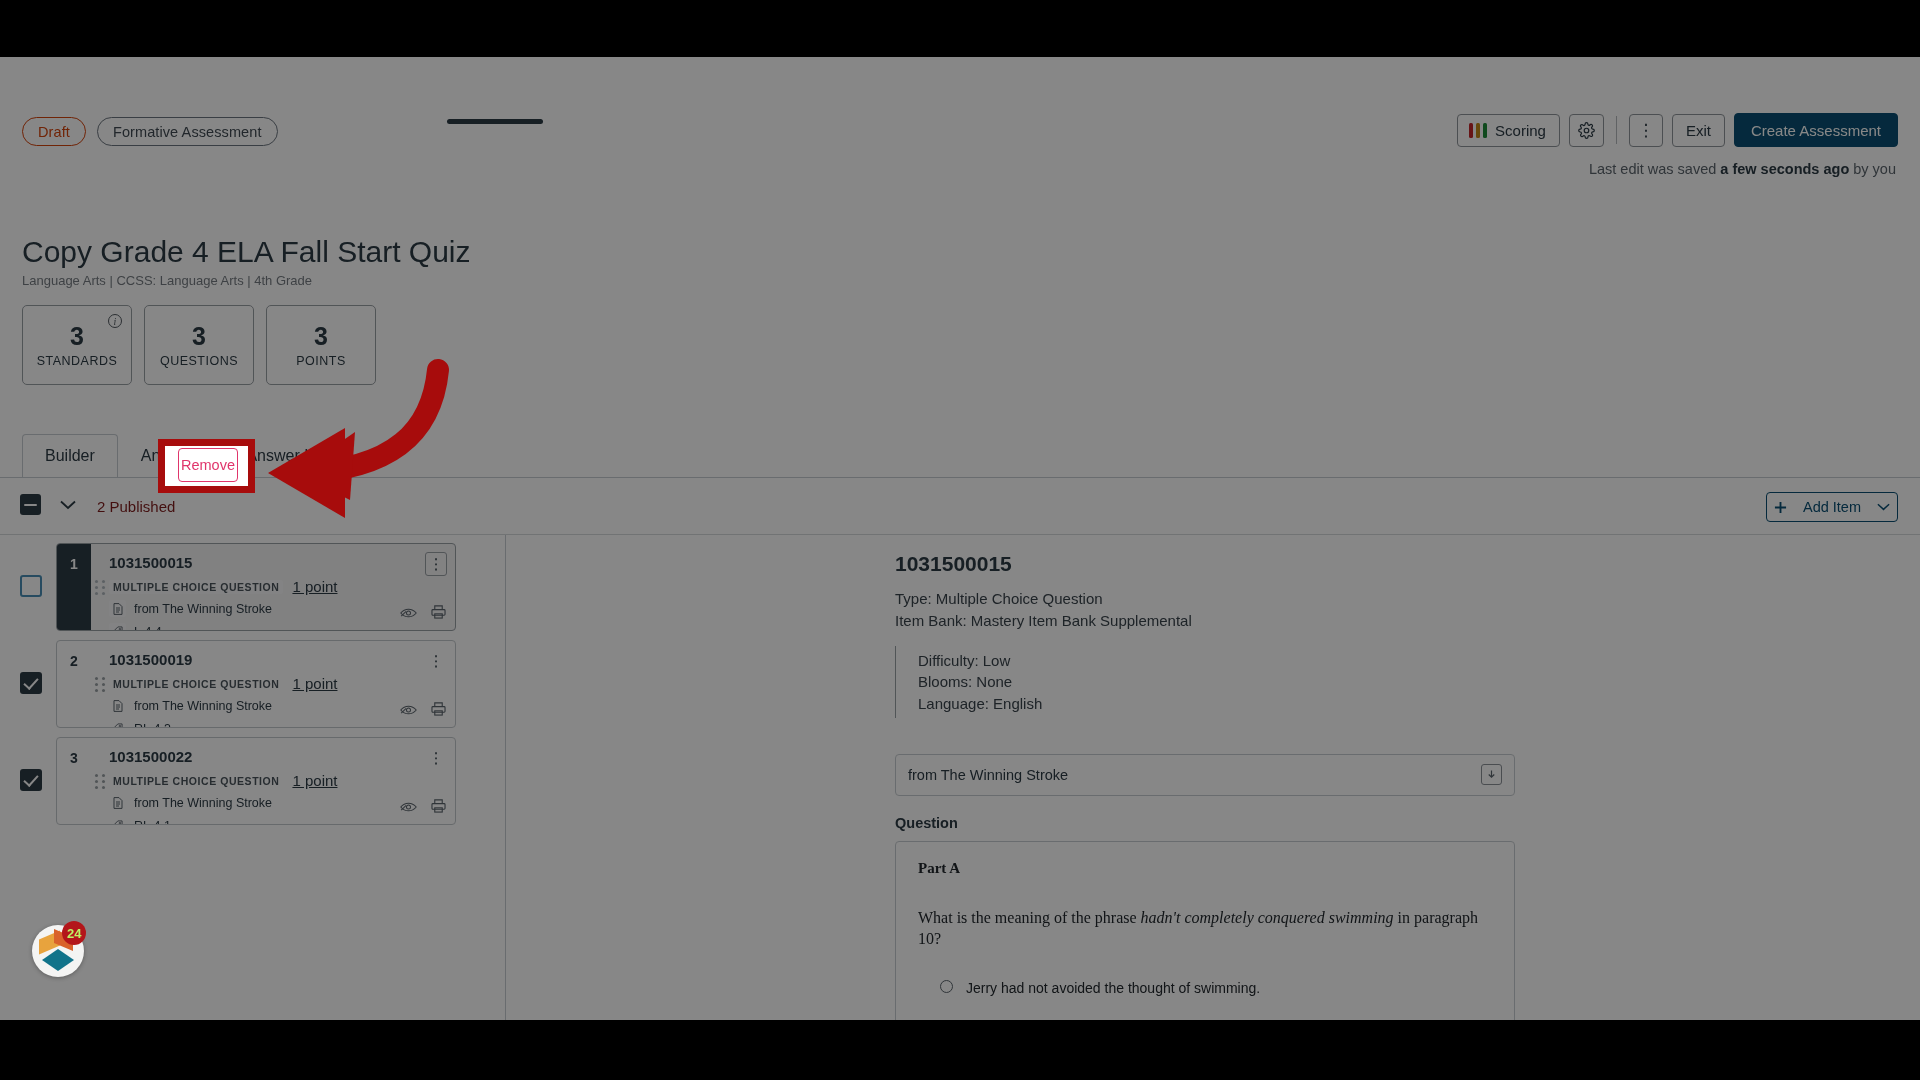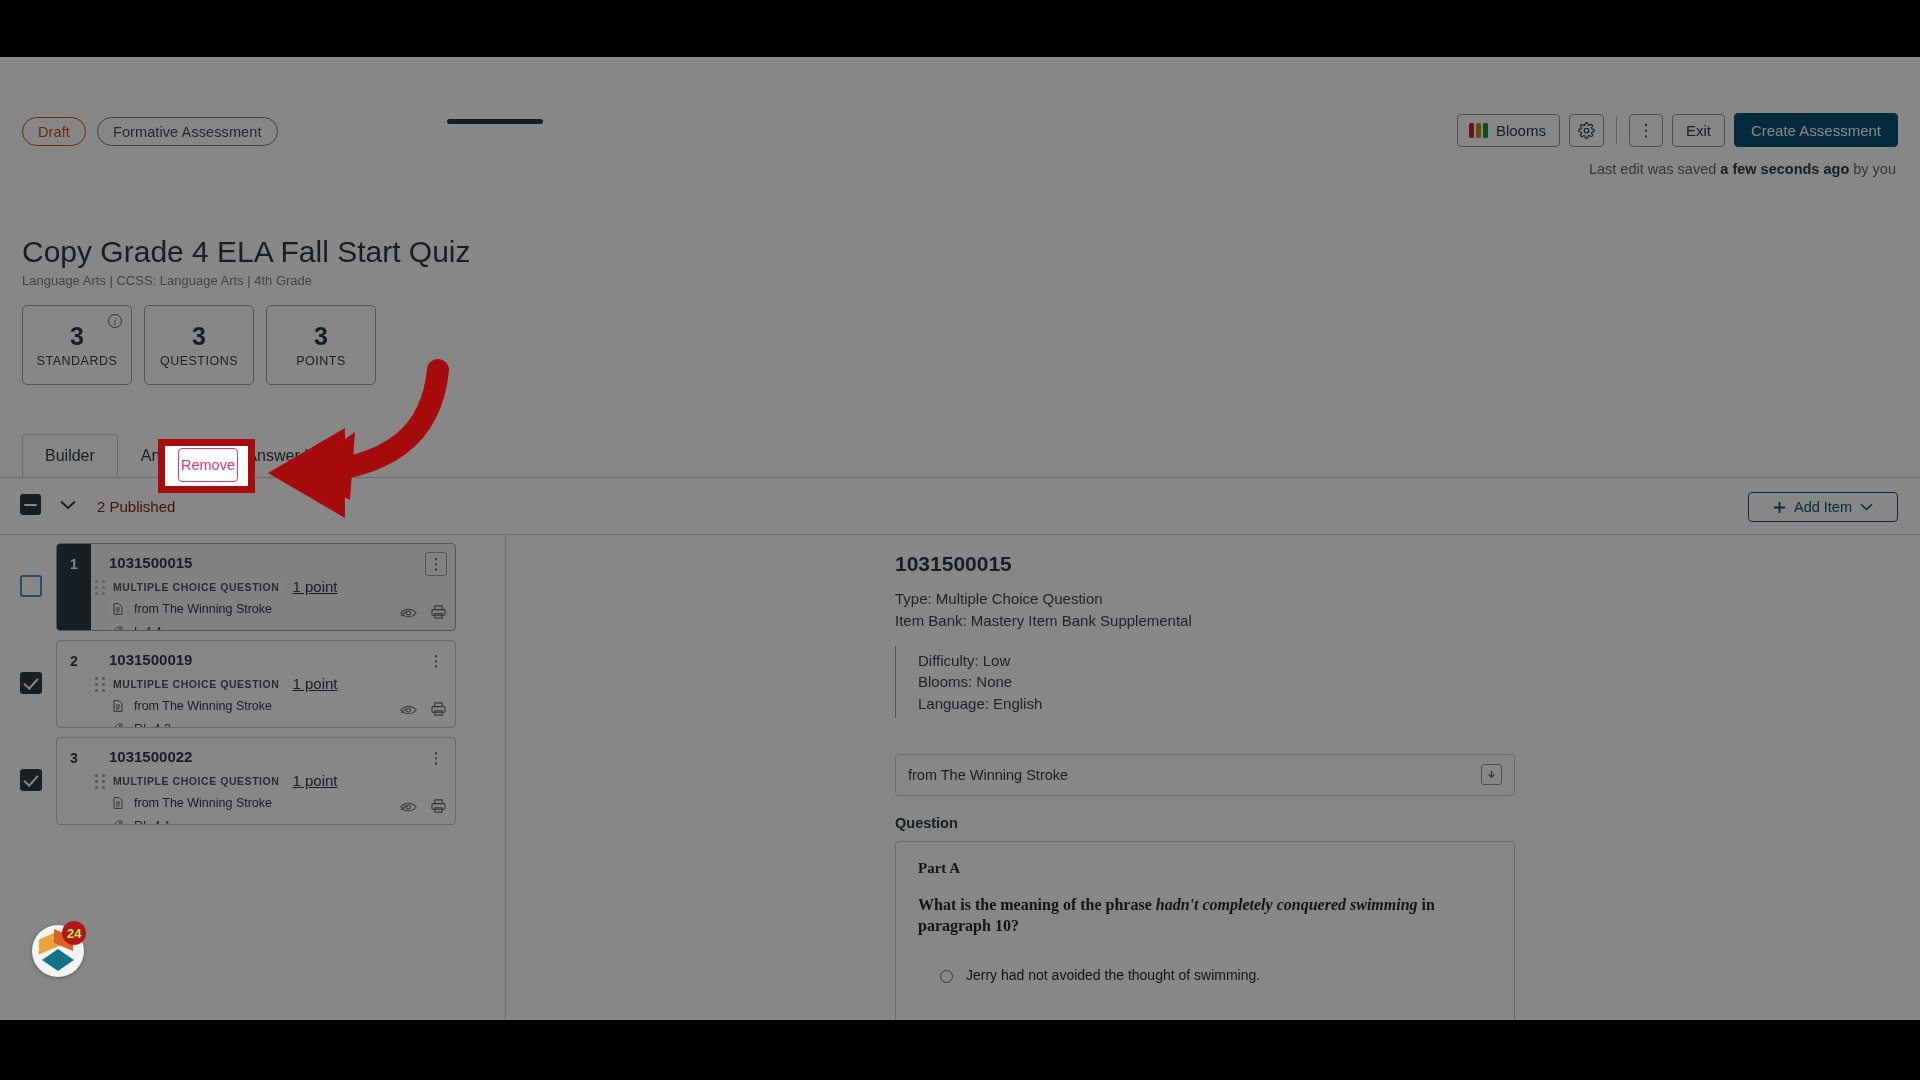--- a/index.html
+++ b/index.html
@@ -92,23 +92,23 @@
     position: absolute; left: 20px; top: 16px; width: 21px; height: 21px;
     background: #2d3b45; border-radius: 3px;
   }
   .tri-check::after { content:""; position:absolute; left:4px; top:9.5px; width:13px; height:2.6px; background:#fff; border-radius:1px; }
   .caret-btn {
     position: absolute; left: 55px; top: 14px; width: 26px; height: 26px;
     display: flex; align-items: center; justify-content: center; color: #2d3b45; cursor: pointer;
   }
   .pub-count { position: absolute; left: 97px; top: 20px; font-size: 15px; color: #7f1d1d; }
   .add-item {
-    position: absolute; right: 22px; top: 14px; height: 30px; padding: 0 24px;
+    position: absolute; right: 22px; top: 14px; height: 30px; padding: 0 7px;
     border: 1px solid #0a4f73; border-radius: 4px; color: #0a4f73;
-    display: flex; align-items: center; gap: 8px; font-size: 14.5px; cursor: pointer;
+    display: flex; align-items: center; gap: 16px; font-size: 14.5px; cursor: pointer;
   }
 
   
   .pane-rule { position: absolute; left: 0; top: 477px; width: 1920px; height: 1px; background: #d5d9dc; }
   .vdiv { position: absolute; left: 505px; top: 478px; width: 1px; height: 545px; background: #c7cdd1; }
 
   .cards { position: absolute; left: 0; top: 486px; width: 505px; }
   .card-row { position: relative; height: 88px; margin-bottom: 9px; }
   .row-check {
     position: absolute; left: 20px; top: 32px; width: 22px; height: 22px; border-radius: 3px; cursor: pointer;
@@ -176,23 +176,23 @@
     width: 21px; height: 21px; border: 1px solid #8c9298; border-radius: 3px;
     display: flex; align-items: center; justify-content: center; cursor: pointer;
   }
   .q-label { margin-top: 19px; font-size: 14.5px; font-weight: bold; color: #2d3b45; }
   .q-card {
     margin-top: 10px; border: 1px solid #c7cdd1; border-radius: 4px;
     background: rgba(255,255,255,.18); padding: 18px 22px 0 22px; height: 200px; overflow: hidden;
     font-family: "Liberation Serif", serif;
   }
   .q-part { font-size: 15px; font-weight: bold; color: #23292e; }
-  .q-stem { margin-top: 17px; font-size: 16px; font-weight: bold; color: #23292e; line-height: 1.35; }
+  .q-stem { margin-top: 30px; font-size: 16px; font-weight: normal; color: #23292e; line-height: 1.35; }
   .q-stem i { font-style: italic; }
-  .q-opt { margin-top: 30px; display: flex; align-items: flex-end; gap: 13px; padding-left: 22px; }
+  .q-opt { margin-top: 30px; display: flex; align-items: flex-start; gap: 13px; padding-left: 22px; }
   .radio { width: 13px; height: 13px; border: 1.3px solid #5b646c; border-radius: 50%; }
   .q-opt span { font-size: 14px; color: #23292e; font-family: "Liberation Sans", sans-serif; }
 
   
   .pendo {
     position: absolute; left: 32px; top: 925px; width: 52px; height: 52px; border-radius: 50%;
     background: #f4f4f3; z-index: 85; box-shadow: 0 1px 4px rgba(0,0,0,.3); cursor: pointer;
   }
   .pendo .d1 { position: absolute; left: 7px; top: 10px; width: 21px; height: 15px; background: #e8a33d; transform: skewY(-23deg); }
   .pendo .d2 { position: absolute; left: 22px; top: 8px; width: 19px; height: 14px; background: #d9622b; transform: skewY(23deg); }
@@ -231,21 +231,21 @@
         <div class="pill pill-form">Formative Assessment</div>
       </div>
 
       <div class="hdr-right">
         <div class="btn btn-scoring">
           <span class="score-bars">
             <i style="background:#c3272b"></i>
               <i style="background:#c38a1a"></i>
               <i style="background:#1f8c3a"></i>
           </span>
-          <span>Blooms</span>
+          <span>Scoring</span>
         </div>
 
         <div class="btn btn-icon">
           <svg width="17" height="17" viewBox="0 0 24 24" fill="none" stroke="#2d3b45" stroke-width="1.7">
             <circle cx="12" cy="12" r="3.2"></circle>
             <path d="M19.4 15a1.6 1.6 0 0 0 .3 1.8l.1.1a2 2 0 1 1-2.8 2.8l-.1-.1a1.6 1.6 0 0 0-1.8-.3 1.6 1.6 0 0 0-1 1.5V21a2 2 0 1 1-4 0v-.1a1.6 1.6 0 0 0-1-1.5 1.6 1.6 0 0 0-1.8.3l-.1.1a2 2 0 1 1-2.8-2.8l.1-.1a1.6 1.6 0 0 0 .3-1.8 1.6 1.6 0 0 0-1.5-1H3a2 2 0 1 1 0-4h.1a1.6 1.6 0 0 0 1.5-1 1.6 1.6 0 0 0-.3-1.8l-.1-.1a2 2 0 1 1 2.8-2.8l.1.1a1.6 1.6 0 0 0 1.8.3H9a1.6 1.6 0 0 0 1-1.5V3a2 2 0 1 1 4 0v.1a1.6 1.6 0 0 0 1 1.5 1.6 1.6 0 0 0 1.8-.3l.1-.1a2 2 0 1 1 2.8 2.8l-.1.1a1.6 1.6 0 0 0-.3 1.8V9a1.6 1.6 0 0 0 1.5 1H21a2 2 0 1 1 0 4h-.1a1.6 1.6 0 0 0-1.5 1z"></path>
           </svg>
         </div>
 
         <div class="vsep"></div>

